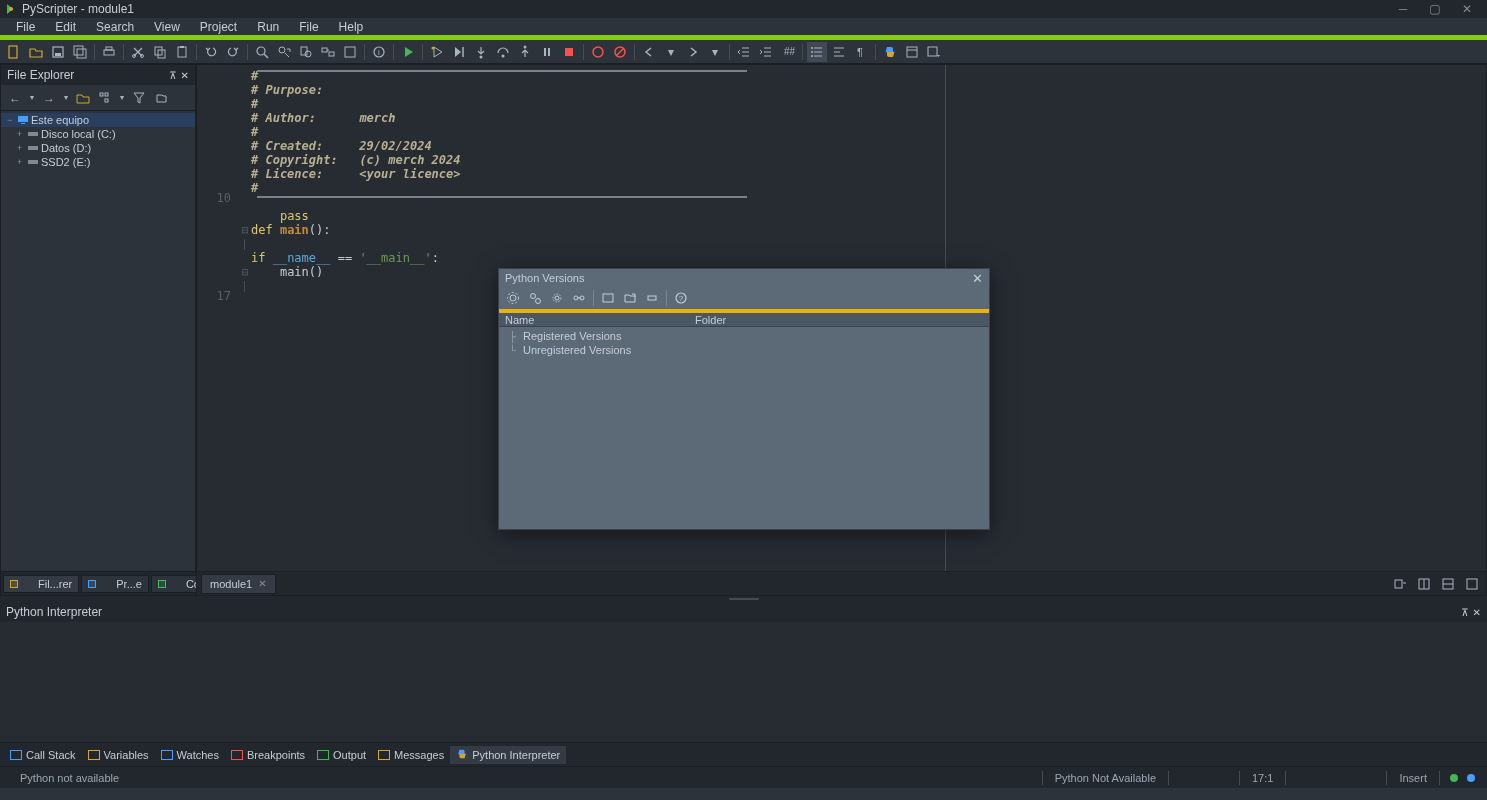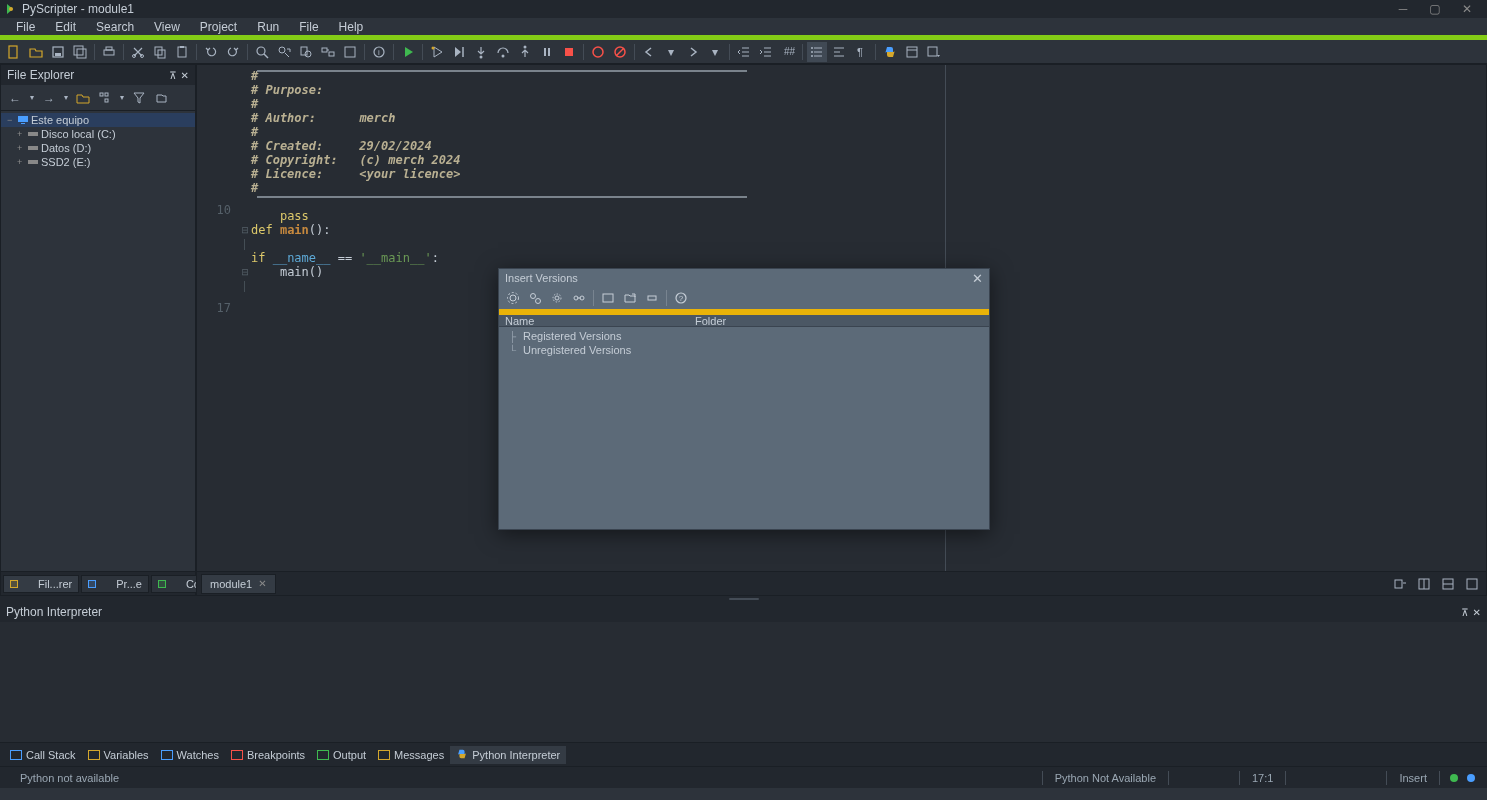--- a/index.html
+++ b/index.html
@@ -144,21 +144,21 @@
   .editor-body {
     flex: 1;
     display: flex;
     background: #272c33;
     position: relative;
   }
   .gutter {
     width: 44px;
     background: #272c33;
     color: #556069;
-    padding-top: 12px;
+    padding-top: 0;
     text-align: right;
     font-family: Consolas, monospace;
     font-size: 12px;
   }
   .gutter .ln { padding-right: 10px; height: 14px; line-height: 14px; }
   .fold-col { width: 8px; padding-top: 4px; }
   .fold-col .f { height: 14px; display:flex; align-items:center; justify-content:center; color:#556069; font-size:9px;}
   .code {
     flex: 1;
     padding: 4px 4px 4px 2px;
@@ -297,21 +297,21 @@
     padding: 0 4px;
     background: #5c6a78;
   }
   .dlg-list-hdr {
     height: 18px;
     background: #4b5764;
     display: flex;
     align-items: center;
     padding: 0 6px;
     font-size: 11px;
-    border-top: 6px solid #eab308;
+    border-top: 4px solid #eab308;
     border-bottom: 1px solid #3a4450;
   }
   .dlg-list-hdr .col1 { width: 190px; }
   .dlg-list {
     padding: 2px 0;
     font-size: 11px;
   }
   .dlg-item {
     display: flex;
     align-items: center;
@@ -847,21 +847,21 @@
   <span class="cell">Insert</span>
   <span class="sep"></span>
   <span class="cell" style="padding:0 4px">
     <span class="circle cg"></span>
     <span class="circle cb"></span>
   </span>
 </div>
 
 <div class="dialog">
   <div class="dlg-title">
-    <span>Insert Versions</span>
+    <span>Python Versions</span>
     <span class="spacer"></span>
     <span class="close">✕</span>
   </div>
   <div class="dlg-toolbar">
     <div class="tbtn">
         <svg viewBox="0 0 14 14">
           <circle cx="7" cy="7" r="3" fill="none" stroke="#c5cdd6"></circle>
           <circle cx="7" cy="7" r="5.5" fill="none" stroke="#c5cdd6" stroke-dasharray="2 2"></circle>
         </svg>
       </div>

